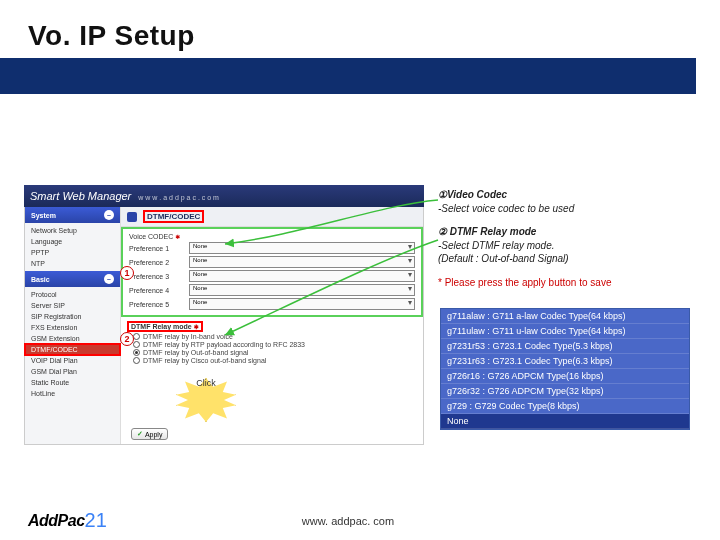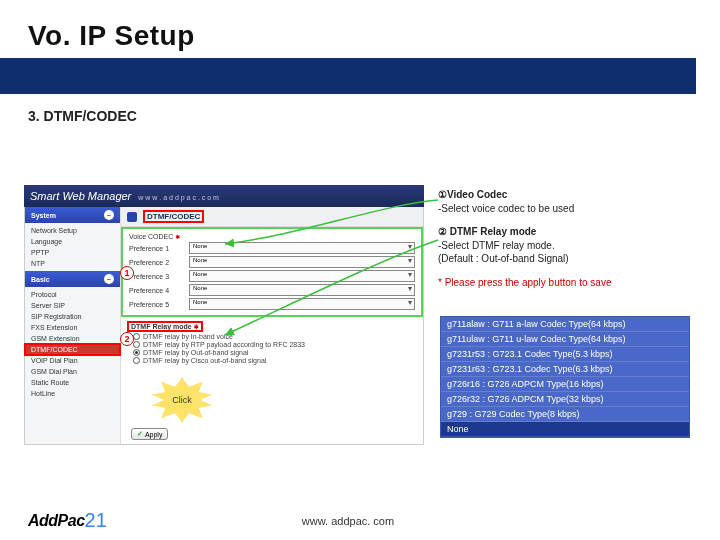--- a/index.html
+++ b/index.html
@@ -37,45 +37,44 @@
   .dtmf-opts { margin-top: 3px; margin-left: 4px; }
   .dtmf-opt { display: flex; align-items: center; gap: 3px; color: #444; margin-bottom: 1px; }
   .dtmf-radio { width: 7px; height: 7px; border: 1px solid #555; border-radius: 50%; background: #fff; display: inline-block; }
   .dtmf-radio.sel::after { content: ""; display: block; width: 3px; height: 3px; background: #333; border-radius: 50%; margin: 1px auto; }
   .apply-row { position: absolute; left: 10px; bottom: 4px; }
   .apply-btn { display: inline-flex; align-items: center; gap: 2px; border: 1px solid #888; border-radius: 3px; padding: 1px 5px; background: linear-gradient(#fff,#e6e6e6); font-size: 7px; cursor: pointer; }
   .apply-btn .chk { color: #2a9d2a; font-weight: bold; }
   .callout { position: absolute; width: 14px; height: 14px; border-radius: 50%; background: #fff; border: 1.5px solid #c00; color: #c00; font-size: 9px; font-weight: bold; display: flex; align-items: center; justify-content: center; }
   .callout.c1 { left: 120px; top: 266px; }
   .callout.c2 { left: 120px; top: 332px; }
-  .burst { position: absolute; left: 152px; top: 378px; width: 60px; height: 44px; display: flex; align-items: center; justify-content: center; }
+  .burst { position: absolute; left: 176px; top: 378px; width: 60px; height: 44px; display: flex; justify-content: center; }
   .burst-shape { position: absolute; inset: 0; background: #ffe26a; clip-path: polygon(50% 0%, 62% 20%, 85% 8%, 78% 32%, 100% 38%, 80% 50%, 100% 62%, 78% 68%, 85% 92%, 62% 80%, 50% 100%, 38% 80%, 15% 92%, 22% 68%, 0% 62%, 20% 50%, 0% 38%, 22% 32%, 15% 8%, 38% 20%); border: 1px solid #caa400; }
   .burst-text { position: relative; font-size: 9px; color: #333; }
   .notes { position: absolute; left: 438px; top: 188px; width: 260px; font-size: 10px; color: #222; line-height: 1.35; }
-  .note-block { margin-bottom: 10px; }
+  .note-block { margin-bottom: 10px; font-style: italic; }
   .note-num { font-weight: bold; }
   .note-apply { color: #c00; }
-  .codec-dropdown { position: absolute; left: 440px; top: 316px; width: 250px; border: 1px solid #3a5aa8; background: #4a68c8; color: #fff; font-size: 9px; }
+  .codec-dropdown { position: absolute; left: 440px; top: 308px; width: 250px; border: 1px solid #3a5aa8; background: #4a68c8; color: #fff; font-size: 9px; }
   .codec-dropdown .opt { padding: 2px 6px; border-bottom: 1px solid rgba(255,255,255,.15); }
   .codec-dropdown .opt.sel { background: #1f388f; }
   .footer { position: absolute; bottom: 8px; left: 0; width: 100%; display: flex; align-items: center; justify-content: flex-start; padding: 0 28px; }
   .logo { font-weight: 900; font-style: italic; font-size: 16px; letter-spacing: -0.5px; }
   .footer-url { font-size: 11px; color: #333; position: absolute; left: 50%; transform: translateX(-50%); }
   .page-num { font-size: 20px; color: #3b82f6; }
   .arrow-svg { position: absolute; pointer-events: none; }
 </style>
 </head>
 <body>
 
 <div class="slide">
   <div class="title-bar">
     <div class="title">Vo. IP Setup</div>
   </div>
   <div class="blue-band"></div>
-  <div class="subheading">3. DTMF/CODEC</div>
 
   <div class="screenshot-area">
     <div class="swm-bar">
       <span>Smart Web Manager</span>
       <span class="url">w w w . a d d p a c . c o m</span>
     </div>
     <div class="swm-body">
       <div class="sidebar">
         <div class="side-section">
           <span>System</span>

